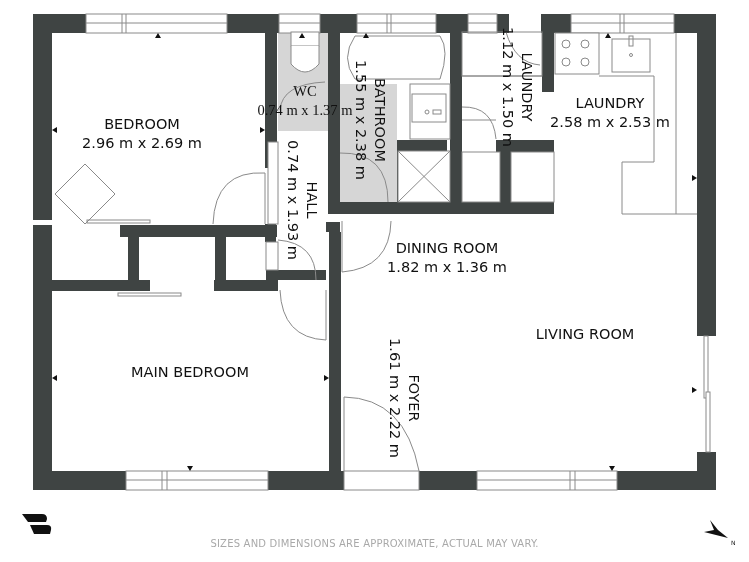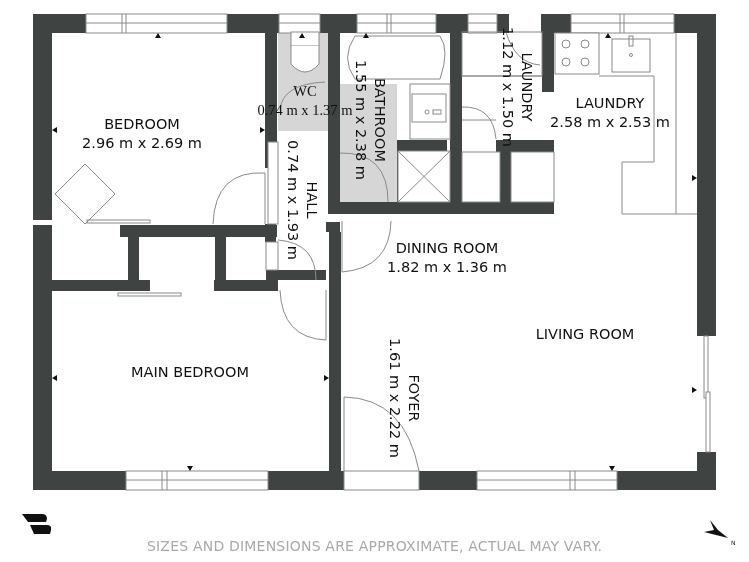--- a/index.html
+++ b/index.html
@@ -1,21 +1,21 @@
 <!DOCTYPE html>
 <html><head>
 <meta charset="utf-8">
 <style>
   html, body { margin: 0; padding: 0; background: #ffffff; }
   body { width: 749px; height: 562px; position: relative; overflow: hidden; font-family: "DejaVu Sans", sans-serif; }
   #plan { position: absolute; left: 0; top: 0; width: 749px; height: 562px; }
   .lbl { position: absolute; color: #111; font-size: 14.5px; line-height: 19px; text-align: center; white-space: nowrap; font-family: "DejaVu Sans", sans-serif; }
   .lbl .nm, .lbl .dm { display: block; }
   .rot { transform-origin: center center; transform: rotate(90deg); }
-  .disclaimer { position: absolute; left: 0; width: 749px; top: 538px; text-align: center; font-size: 14px; color: #a9a9a9; letter-spacing: 0.2px; font-family: "DejaVu Sans", sans-serif; }
+  .disclaimer { position: absolute; left: 0; width: 749px; top: 538px; text-align: center; font-size: 10px; color: #a9a9a9; letter-spacing: 0.2px; font-family: "DejaVu Sans", sans-serif; }
   .logo { position: absolute; left: 22px; top: 512px; width: 30px; height: 24px; }
   .compass { position: absolute; left: 700px; top: 518px; width: 40px; height: 30px; }
 </style>
 </head>
 <body>
 
 <svg id="plan" viewBox="0 0 749 562" xmlns="http://www.w3.org/2000/svg">
 
   <g fill="#d6d6d6">
     <rect x="278" y="32" width="51" height="99"></rect>

